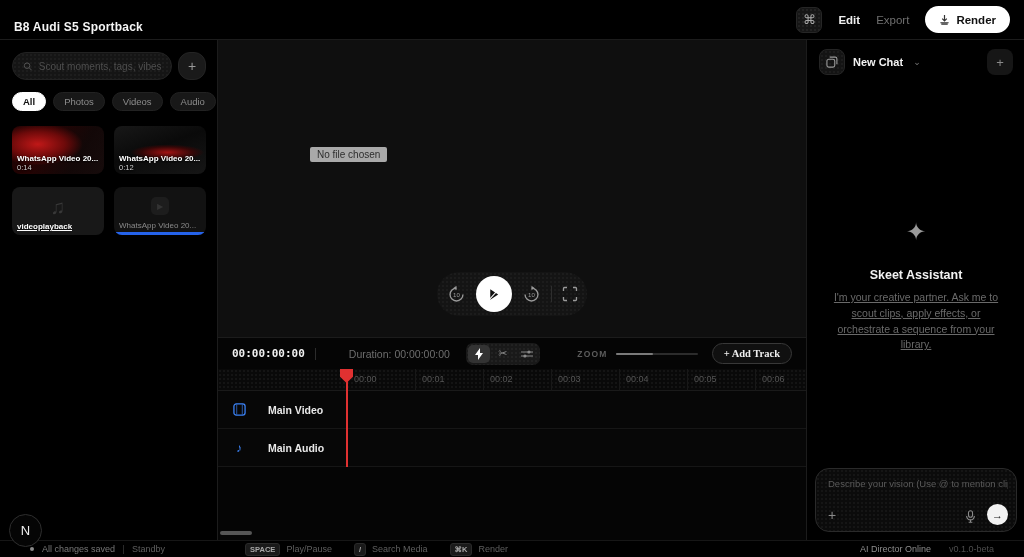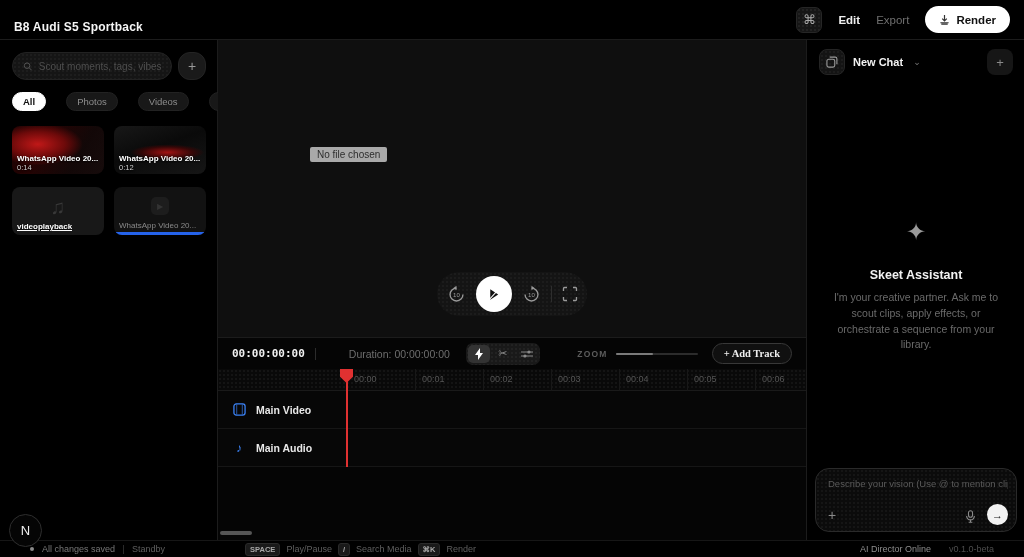--- a/index.html
+++ b/index.html
@@ -32,21 +32,21 @@
              border-right:1px solid #1c1c1c; background:#000; }
   .search-row { position:absolute; left:12px; top:12px; width:194px; display:flex; gap:6px; }
   .search-pill { flex:1; height:28px; background:#151515; border:1px solid #222; border-radius:14px;
                  display:flex; align-items:center; padding:0 10px; gap:6px;
                  background-image:radial-gradient(#1d1d1d 1px, transparent 1px); background-size:4px 4px; }
   .search-pill input { background:transparent; border:none; outline:none; color:#bbb;
                        font-size:10px; width:100%; font-family:inherit; }
   .search-pill input::placeholder { color:#4e4e4e; }
   .add-media { width:28px; height:28px; border-radius:12px; background:#1a1a1a; border:1px solid #242424;
                color:#999; font-size:14px; display:flex; align-items:center; justify-content:center; }
-  .filters { position:absolute; left:12px; top:52px; display:flex; gap:20px; }
+  .filters { position:absolute; left:12px; top:52px; display:flex; gap:7px; }
   .pill { height:19px; border-radius:10px; padding:0 10px; font-size:9.5px; display:flex;
           align-items:center; background:#181818; color:#8d8d8d; border:1px solid #222; }
   .pill.active { background:#fff; color:#111; font-weight:bold; border-color:#fff; }
   .media-grid { position:absolute; left:12px; top:86px; width:194px; display:grid;
                 grid-template-columns:92px 92px; grid-auto-rows:48px; gap:13px 10px; }
   .card { position:relative; border-radius:8px; overflow:hidden; background:#141414; }
   .card .lbl { position:absolute; left:5px; bottom:11px; font-size:8px; font-weight:bold;
                color:#fff; text-shadow:0 1px 2px #000; white-space:nowrap; max-width:84px; overflow:hidden; }
   .card .dur { position:absolute; left:5px; bottom:2px; font-size:7.5px; color:#cfcfcf; text-shadow:0 1px 2px #000; }
   .thumb-red { background:
@@ -99,21 +99,21 @@
   .zoom-fill { position:absolute; left:0; top:0; height:2px; width:37px; background:#7a7a7a; border-radius:1px; }
   .add-track { margin-left:14px; height:21px; border-radius:11px; border:1px solid #383838;
                background:#101010; color:#f0f0f0; font-size:10.5px; font-weight:bold; padding:0 11px;
                font-family:Liberation Serif, serif; display:flex; align-items:center; }
   .ruler { position:absolute; left:0; top:31px; width:588px; height:22px; background:#090909;
            border-bottom:1px solid #1a1a1a;
            background-image:radial-gradient(#141414 1px, transparent 1px); background-size:4px 4px; }
   .tick { position:absolute; top:5px; font-size:9px; color:#565656; }
   .gridline { position:absolute; top:31px; width:1px; height:98px; background:#181818; }
   .track-row { position:absolute; left:0; width:588px; height:38px; border-bottom:1px solid #161616;
-               background:#070707; display:flex; align-items:center; padding-left:14px; gap:10px; }
+               background:#070707; display:flex; align-items:center; padding-left:14px; gap:22px; }
   .track-icon { width:14px; display:flex; justify-content:center; color:#3b82f6; font-size:12px; }
   .track-label { font-size:10.5px; font-weight:bold; color:#e8e8e8; }
   .playhead-line { position:absolute; left:128px; top:33px; width:2px; height:96px; background:#e03131; }
   .playhead-cap { position:absolute; left:122px; top:31px; width:13px; height:14px; background:#e03131;
                   clip-path:polygon(0 0,100% 0,100% 55%,50% 100%,0 55%); }
   .h-scrollbar { position:absolute; left:2px; top:193px; width:32px; height:4px; border-radius:2px; background:#555; }
 
   
   .right-sb { position:absolute; left:806px; top:40px; width:218px; height:500px;
               border-left:1px solid #1c1c1c; background:#000; }
@@ -121,41 +121,41 @@
                  align-items:center; padding:0 12px; gap:8px; }
   .chat-hist { width:26px; height:26px; border-radius:8px; background:#141414; border:1px solid #242424;
                color:#999; display:flex; align-items:center; justify-content:center;
                background-image:radial-gradient(#1d1d1d 1px, transparent 1px); background-size:4px 4px; }
   .chat-title { font-size:11px; font-weight:bold; color:#f2f2f2; }
   .newchat-plus { margin-left:auto; width:26px; height:26px; border-radius:8px; background:#161616;
                   color:#8a8a8a; font-size:13px; display:flex; align-items:center; justify-content:center; }
   .assistant { position:absolute; left:0; top:178px; width:218px; text-align:center; }
   .sparkle { font-size:24px; color:#9a9a9a; }
   .as-name { margin-top:22px; font-size:12.5px; font-weight:bold; color:#f2f2f2; }
-  .as-desc { margin:8px auto 0; width:168px; font-size:10.5px; line-height:1.5; color:#6a6a6a; }
+  .as-desc { margin:8px auto 0; width:168px; font-size:10.5px; line-height:1.5; color:#6a6a6a;text-decoration:underline; }
   .chat-input { position:absolute; left:8px; top:428px; width:202px; height:64px; border-radius:14px;
                 border:1px solid #2a2a2a; background:#0b0b0b;
                 background-image:radial-gradient(#151515 1px, transparent 1px); background-size:4px 4px; }
   .chat-input input { position:absolute; left:12px; top:9px; width:180px; background:transparent;
                       border:none; outline:none; color:#ccc; font-size:9.5px; font-family:inherit; }
   .chat-input input::placeholder { color:#5a5a5a; }
   .chat-plus { position:absolute; left:12px; bottom:8px; color:#8a8a8a; font-size:14px; }
   .chat-mic { position:absolute; right:40px; bottom:8px; color:#8a8a8a; display:flex; }
   .send-btn { position:absolute; right:8px; bottom:6px; width:21px; height:21px; border-radius:50%;
               background:#f2f2f2; color:#111; font-size:11px; display:flex; align-items:center;
               justify-content:center; }
 
   
   .statusbar { position:absolute; left:0; top:540px; width:1024px; height:17px; background:#000;
                border-top:1px solid #161616; display:flex; align-items:center; font-size:9px; color:#777; }
   .sb-left { display:flex; align-items:center; gap:8px; margin-left:30px; }
   .sb-dot { width:4px; height:4px; border-radius:50%; background:#8a8a8a; }
   .sb-sep { width:1px; height:9px; background:#2a2a2a; }
   .sb-standby { color:#5e5e5e; }
-  .sb-center { display:flex; align-items:center; gap:6px; margin-left:80px; }
+  .sb-center { display:flex; align-items:center; gap:22px; margin-left:80px; }
   .kbd-item { display:flex; align-items:center; gap:6px; color:#5f5f5f; }
   .kbd { background:#1a1a1a; border:1px solid #2a2a2a; border-radius:3px; padding:1px 4px;
          font-size:7.5px; color:#a8a8a8; font-weight:bold; }
   .sb-right { margin-left:auto; margin-right:30px; display:flex; align-items:center; gap:18px; }
   .sb-online { color:#8d8d8d; }
   .sb-version { color:#4d4d4d; }
   .n-logo { position:absolute; left:9px; top:514px; width:33px; height:33px; border-radius:50%;
             background:#050505; border:1.5px solid #2e2e2e; color:#eee; font-size:13px;
             display:flex; align-items:center; justify-content:center; z-index:5; }
   svg { display:block; }

